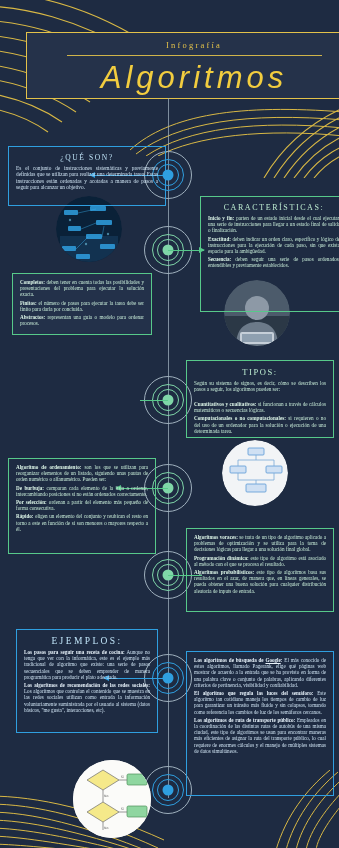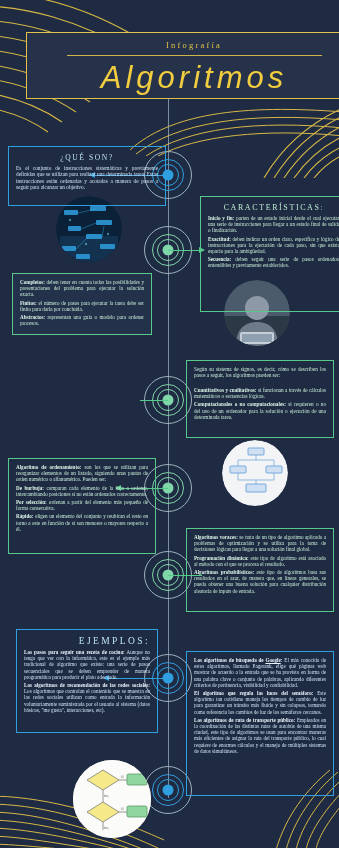--- a/index.html
+++ b/index.html
@@ -112,21 +112,21 @@
   #card-tipos .card-title{font-size:8.5px;}
   #card-tipos p{font-size:5.2px;}
 
   #card-ordenamiento{left:8px;top:458px;width:148px;height:96px;}
   #card-ordenamiento p{font-size:5.1px;}
 
   #card-voraces{left:186px;top:528px;width:148px;height:84px;}
   #card-voraces p{font-size:5.1px;}
 
   #card-ejemplos{left:16px;top:629px;width:142px;height:104px;}
-  #card-ejemplos .card-title{font-size:9.5px;letter-spacing:2.4px;text-align:right;}
+  #card-ejemplos .card-title{font-size:9.5px;letter-spacing:2.4px;}
   #card-ejemplos p{font-size:5.1px;}
 
   #card-google{left:186px;top:651px;width:148px;height:145px;}
   #card-google p{font-size:5.1px;}
 
   
   .photo{
     position:absolute;border-radius:50%;overflow:hidden;
   }
   .photo svg{display:block;}
@@ -392,20 +392,21 @@
   </div>
 
   <div class="card green" id="card-caracteristicas">
     <div class="card-title">CARACTERÍSTICAS:</div>
     <p><b>Inicio y fin:</b><span> parten de un estado inicial desde el cual ejecutan una serie de instrucciones para llegar a un estado final de salida o finalización.</span></p>
     <p><b>Exactitud:</b><span> deben indicar un orden claro, específico y lógico de instrucciones para la ejecución de cada paso, sin que exista espacio para la ambigüedad.</span></p>
     <p><b>Secuencia:</b><span> deben seguir una serie de pasos ordenados, entendibles y previamente establecidos.</span></p>
   </div>
 
   <div class="card green" id="card-tipos">
+    <div class="card-title">TIPOS:</div>
     <p>Según su sistema de signos, es decir, cómo se describen los pasos a seguir, los algoritmos pueden ser:</p>
     <p style="height:4px;"></p>
     <p><b>Cuantitativos y cualitativos:</b><span> si funcionan a través de cálculos matemáticos o secuencias lógicas.</span></p>
     <p><b>Computacionales o no computacionales:</b><span> si requieren o no del uso de un ordenador para la solución o ejecución de una determinada tarea.</span></p>
   </div>
 
   <div class="card green" id="card-ordenamiento">
     <p><b>Algoritmo de ordenamiento:</b><span> son los que se utilizan para reorganizar elementos de un listado, siguiendo unas pautas de orden numérico o alfanumérico. Pueden ser:</span></p>
     <p><b>De burbuja:</b><span> comparan cada elemento de la lista a ordenar, intercambiando posiciones si no están ordenados correctamente.</span></p>
     <p><b>Por selección:</b><span> ordenan a partir del elemento más pequeño de forma consecutiva.</span></p>

